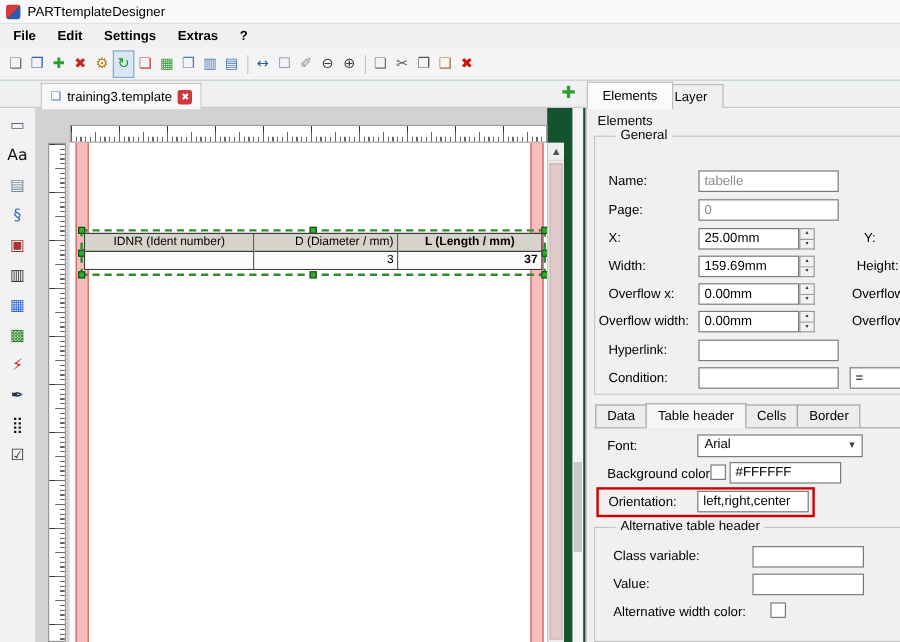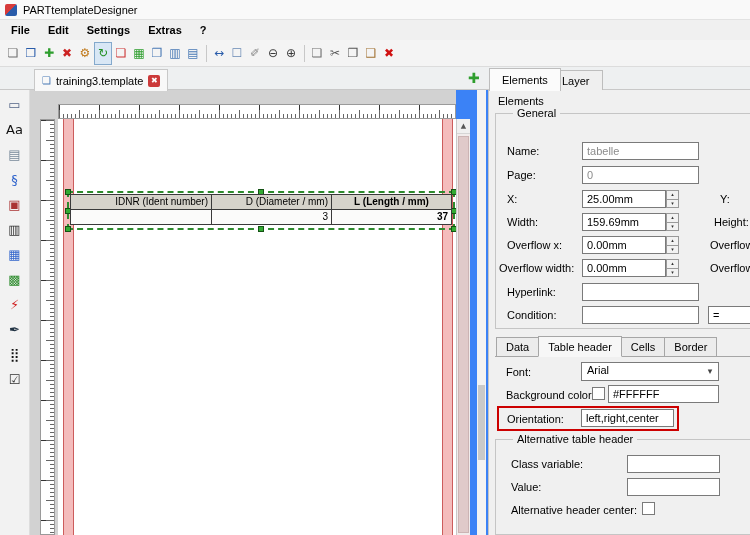--- a/index.html
+++ b/index.html
@@ -1,19 +1,19 @@
 <!DOCTYPE html>
 <html><head>
 <meta charset="utf-8">
 <style>
   * { box-sizing: border-box; margin: 0; padding: 0; }
   html,body { background:#ffffff; }
   .win {
     position: relative; width: 750px; height: 535px;
-    background: #3b82f6; overflow: hidden;
+    background: #14532d; overflow: hidden;
     font-family: "Liberation Sans", sans-serif; font-size: 11px; color: #000;
   }
   
   .titlebar { position:absolute; left:0; top:0; width:750px; height:20px;
     background:#f9f9f9; border-bottom:1px solid #e2e2e2; display:flex; align-items:center; gap:6px; padding-left:5px; }
   .appicon { width:12px; height:12px; border-radius:2px;
     background:linear-gradient(135deg,#d63a3a 0 50%,#2a5caa 50% 100%); }
   .menubar { position:absolute; left:0; top:20px; width:750px; height:20px;
     background:#f0f0f0; display:flex; align-items:center; padding-left:2px; }
   .menu-item { padding:3px 9px; cursor:default;font-weight:bold; }
@@ -76,21 +76,21 @@
   .hnd { position:absolute; width:6px; height:6px; background:#33aa33; border:1px solid #145214; }
   .hnd.tl{left:-4px;top:-4px} .hnd.tm{left:calc(50% - 3px);top:-4px} .hnd.tr{right:-4px;top:-4px}
   .hnd.ml{left:-4px;top:calc(50% - 3px)} .hnd.mr{right:-4px;top:calc(50% - 3px)}
   .hnd.bl{left:-4px;bottom:-4px} .hnd.bm{left:calc(50% - 3px);bottom:-4px} .hnd.br{right:-4px;bottom:-4px}
   .ttable { position:absolute; left:70px; top:194px; display:flex; border:1px solid #3a3a3a; }
   .tcol + .tcol { border-left:1px solid #3a3a3a; }
   .col1 { width:140px; } .col2 { width:120px; } .col3 { width:120px;font-weight:bold; }
   .th { height:15px; border-bottom:1px solid #3a3a3a; background:#d6d3cb;
     font-size:10px; line-height:14px; padding:0 3px; white-space:nowrap; overflow:hidden; }
   .td { height:14px; font-size:10px; line-height:13px; padding:0 3px; background:#fbfbfa; text-align:right; }
-  .col1 .th{text-align:right} .col2 .th{text-align:right} .col3 .th{text-align:center}
+  .col1 .th{text-align:center} .col2 .th{text-align:right} .col3 .th{text-align:center}
   
   .vscroll { position:absolute; left:456px; top:119px; width:14px; height:416px;
     background:#f1ecec; border-left:1px solid #c9c9c9; }
   .sb-up { height:15px; background:#f0f0f0; border-bottom:1px solid #d5d5d5;
     font-size:7px; line-height:15px; text-align:center; color:#555; font-family:"DejaVu Sans",sans-serif; }
   .sb-thumb { position:absolute; left:1px; right:1px; top:17px; bottom:2px;
     background:#e0caca; border:1px solid #ccb4b4; }
   .pscroll { position:absolute; left:477px; top:90px; width:9px; height:445px; background:#f3f3f3; }
   .pscroll-thumb { position:absolute; left:1px; right:1px; top:295px; height:75px; background:#c9c9c9; }
   
@@ -304,34 +304,34 @@
       </div>
 
     <span class="flabel" style="left:17px;top:276px">Font:</span>
     <div class="combo">
       <span class="combo-text">Arial</span>
       <span class="combo-arrow">▾</span>
     </div>
 
     <span class="flabel" style="left:17px;top:299px">Background color:</span>
     <div class="swatch" style="left:103px;top:297px"></div>
-    <div class="field" style="left:119px;top:295px;width:111px">#FFFFFF</div>
+    <div class="field" style="left:119px;top:295px;width:93px">#FFFFFF</div>
 
     <div class="redbox">
       <span class="flabel">Orientation:</span>
       <div class="field">left,right,center</div>
     </div>
 
     <div class="gbox gbox-alt">
       <span class="glegend">Alternative table header</span>
 
       <span class="flabel" style="left:15px;top:18px">Class variable:</span>
       <div class="field" style="left:131px;top:15px;width:93px"></div>
 
       <span class="flabel" style="left:15px;top:41px">Value:</span>
       <div class="field" style="left:131px;top:38px;width:93px"></div>
 
-      <span class="flabel" style="left:15px;top:64px">Alternative header center:</span>
+      <span class="flabel" style="left:15px;top:64px">Alternative width color:</span>
       <div class="swatch" style="left:146px;top:62px"></div>
     </div>
   </div>
 
 </div>
 
 </body></html>

